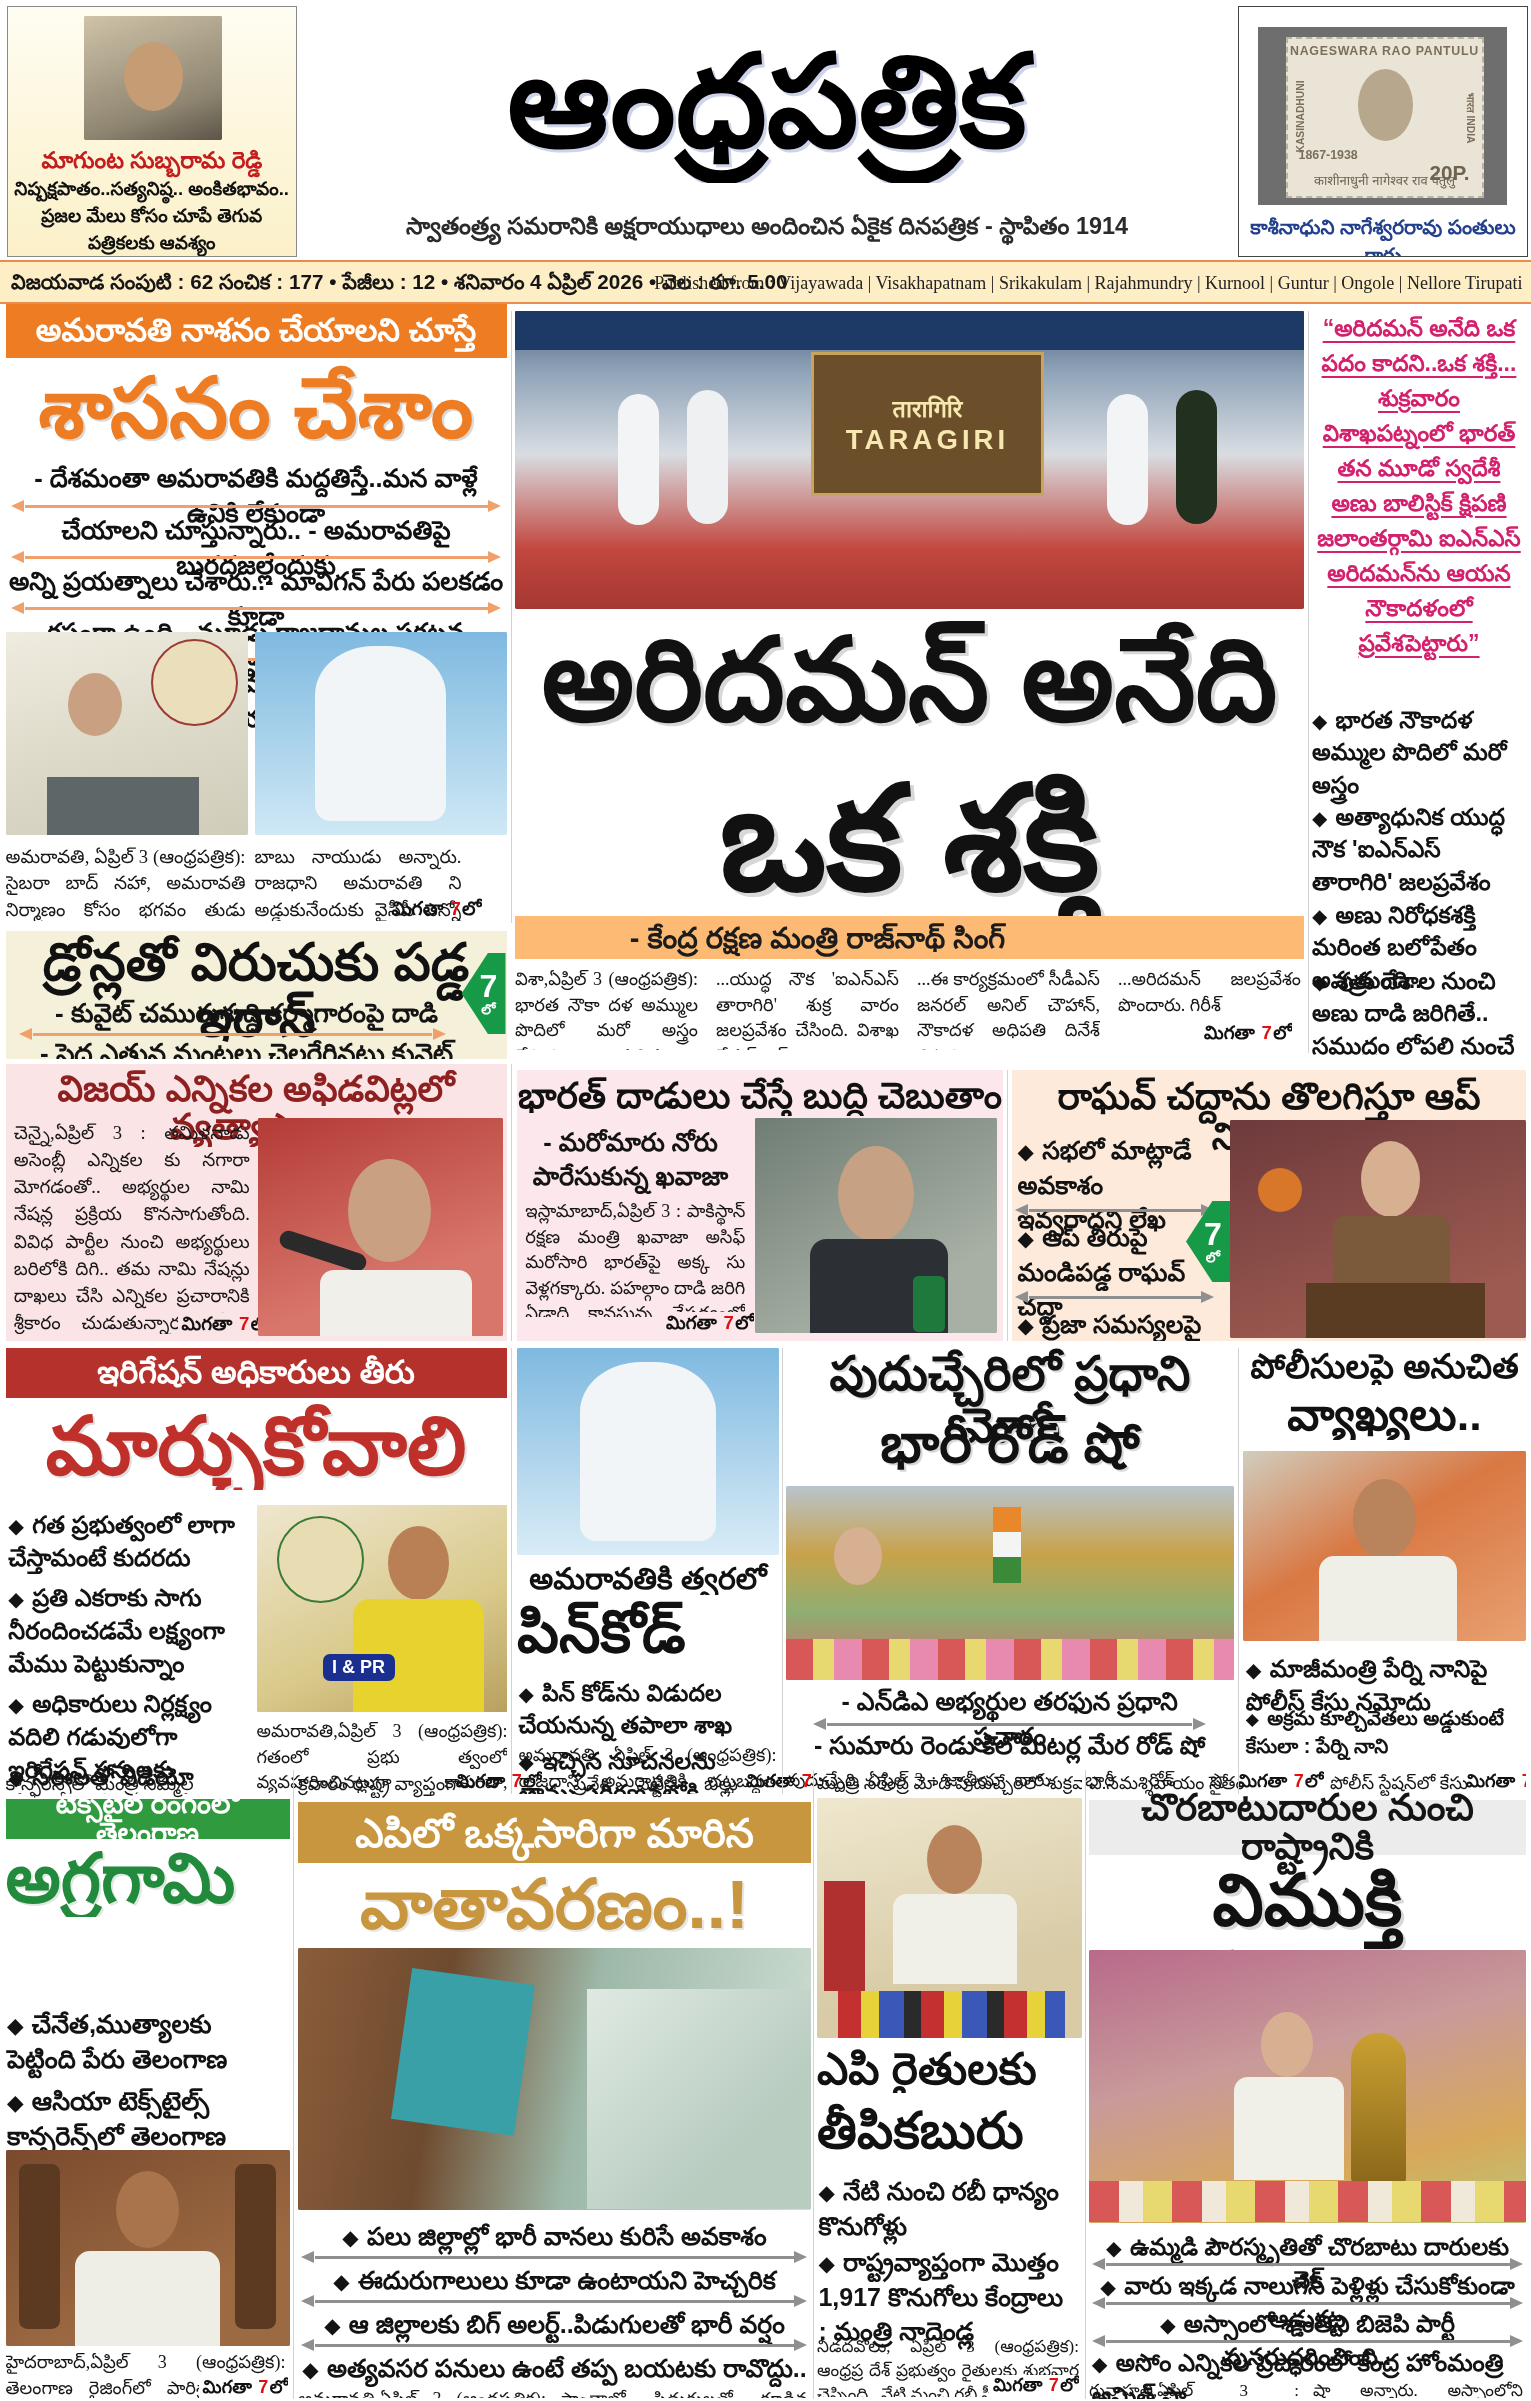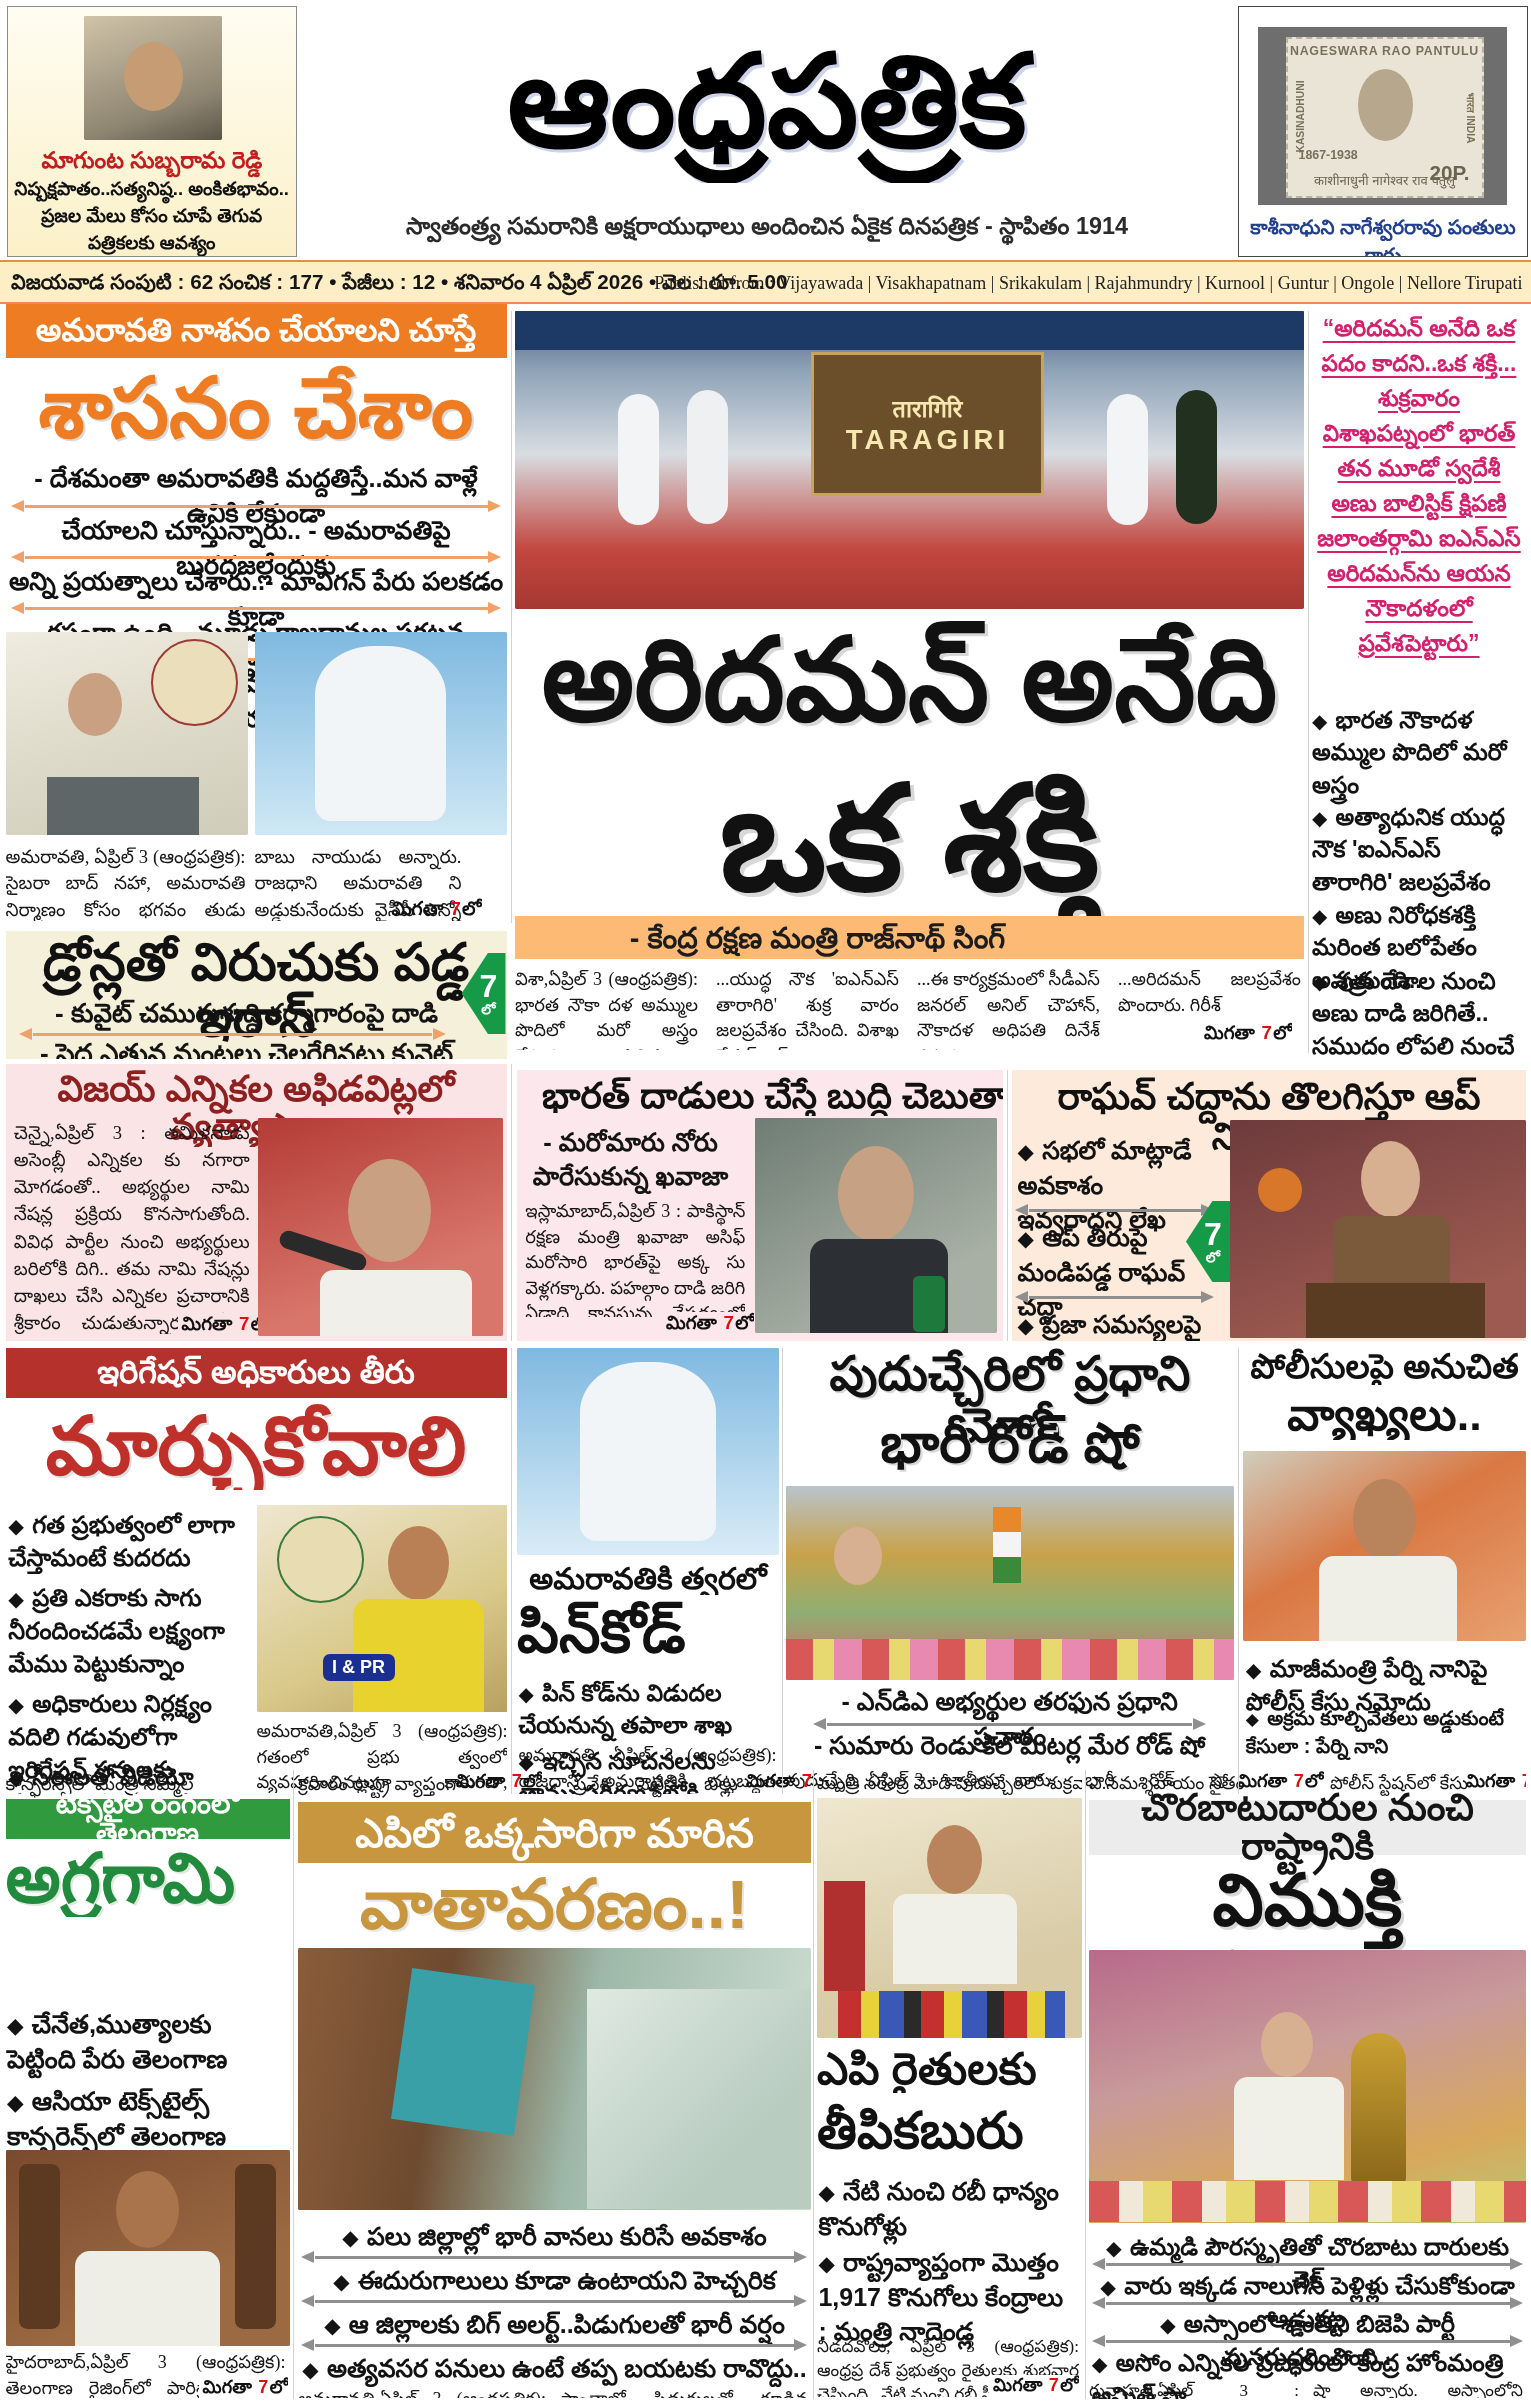--- a/index.html
+++ b/index.html
@@ -165,21 +165,21 @@
       <span>మిగతా</span> <span class="pg">7</span><span>లో</span>
     </div>
     <div class="ph" style="left:252px;top:54px;width:245px;height:218px;background:linear-gradient(160deg,#b33b35,#d8766b 70%);">
       <div class="facedot" style="left:90px;top:41px;width:83px;height:103px;background:#caa083;"></div>
       <div class="abs" style="left:20.7px;top:124px;width:90px;height:18px;background:#2a2a2a;border-radius:9px;transform:rotate(18deg);"></div>
       <div class="abs" style="left:62px;top:152px;width:152px;height:66px;background:#f0efe9;border-radius:13.8px 13.8px 0 0;"></div>
     </div>
   </div>
 
   <div class="abs" style="left:517px;top:1070px;width:486px;height:271px;background:#fce8ec;">
-    <div class="abs hl" style="left:0;top:6.9px;width:486px;font-size:36px;padding-left:24px;">భారత్ దాడులు చేస్తే బుద్ధి చెబుతాం</div>
+    <div class="abs hl" style="left:0;top:6.9px;width:486px;font-size:36px;">భారత్ దాడులు చేస్తే బుద్ధి చెబుతాం</div>
     <div class="abs sub" style="left:0;top:58px;width:227px;font-size:25.5px;">- మరోమారు నోరు</div>
     <div class="abs sub" style="left:0;top:92px;width:227px;font-size:25.5px;">పారేసుకున్న ఖవాజా</div>
     <div class="abs body-txt" style="left:8.3px;top:129px;width:220px;height:118px;font-size:18px;">ఇస్లామాబాద్,ఏప్రిల్ 3 : పాకిస్థాన్ రక్షణ మంత్రి ఖవాజా అసిఫ్ మరోసారి భారత్‌పై అక్క సు వెళ్లగక్కారు. పహల్గాం దాడి జరిగి ఏడాది కావస్తున్న నేపథ్యంలో భారత్ తమపై బెది రింపులకు పాల్పడు తోందని ఆరోపించారు. ఇవ న్నీ చూస్తుంటే వారు తమపై దాడులకు ప్రణా ళికలు రచిస్తున్నా..</div>
     <div class="abs jump" style="left:145px;top:242px;font-size:18.6px;background:#fce8ec;padding-left:4.1px;">
       <span>మిగతా</span> <span class="pg">7</span><span>లో</span>
     </div>
     <div class="ph" style="left:238px;top:48px;width:242px;height:215px;background:linear-gradient(150deg,#6f7d74,#a8b0a5 75%);">
       <div class="facedot" style="left:83px;top:27.5px;width:76px;height:96px;background:#c7a183;"></div>
       <div class="abs" style="left:55px;top:121px;width:138px;height:94px;background:#2c2f33;border-radius:16.5px 16.5px 0 0;"></div>
       <div class="abs" style="left:158px;top:158px;width:32px;height:56px;background:#1e7a3c;border-radius:5.5px;"></div>

